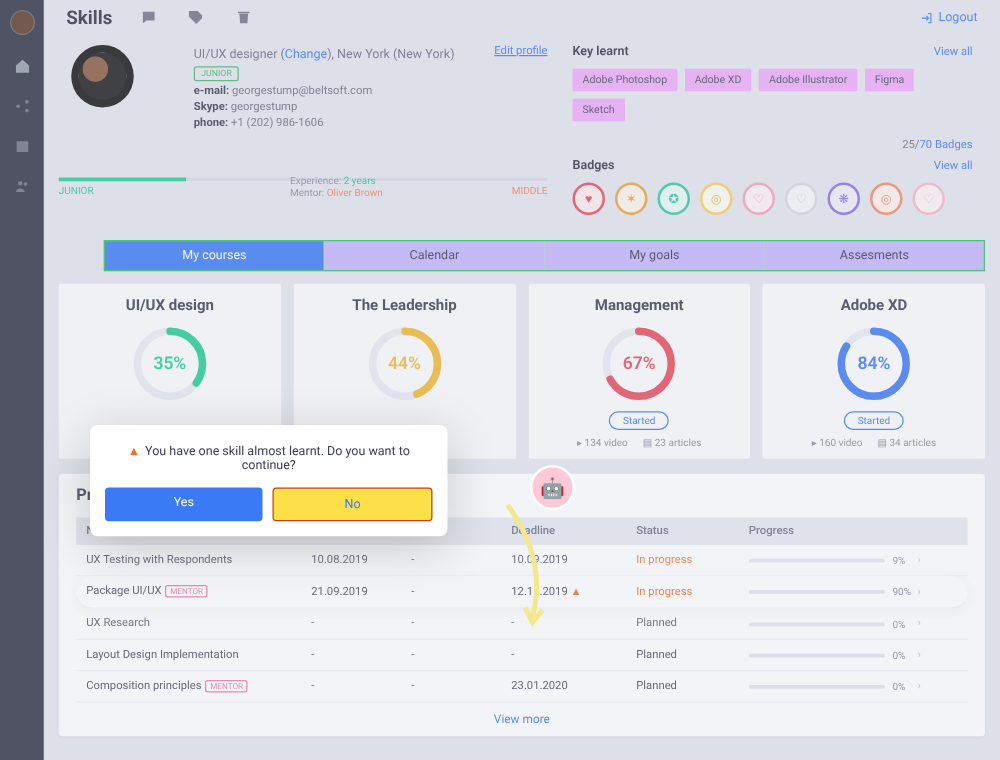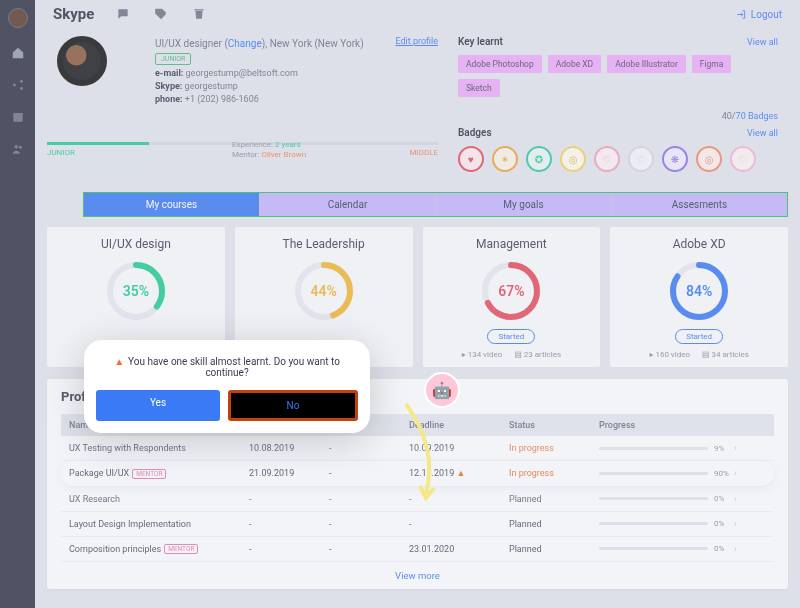--- a/index.html
+++ b/index.html
@@ -52,34 +52,34 @@
     .badge { width: 26px; height: 26px; border-radius: 50%; border: 2px solid; display:flex; align-items:center; justify-content:center; font-size:10px;}
     .b1{border-color:#e84a5a;color:#e84a5a;background:#fdecee}.b2{border-color:#f0a23c;color:#f0a23c;background:#fdf4e8}.b3{border-color:#2fc8a3;color:#2fc8a3;background:#e7f8f3}.b4{border-color:#f5d060;color:#e8b82e;background:#fefbef}.b5{border-color:#f5a0b8;color:#f5a0b8;background:#fdf1f5}.b6{border-color:#d5d7e2;color:#c5c7d2;background:#f7f7fa}.b7{border-color:#8a6fea;color:#8a6fea;background:#f1eefc}.b8{border-color:#f58a6a;color:#f58a6a;background:#fdf0eb}.b9{border-color:#f5b8c8;color:#f5b8c8;background:#fdf4f7}
 
     .tabs { display: flex; margin-top: 12px; border: 1px solid #22c55e; background:#c4b5fd;margin-left:36px;}
     .tab { flex: 1; text-align: center; padding: 6px 0; font-size: 10px; color: #3a3d52; border-left: 1px solid #c2c5d6; cursor: pointer;}
     .tab:first-child{border-left:none}
     .tab.active { background: #3b7af5; color: #fff; }
 
     .courses { display: flex; gap: 10px; margin-top: 10px; }
     .course { flex: 1; background: #fafbfd; border-radius: 2px; padding: 10px 0 8px; text-align: center; position: relative; }
-    .course-title { font-size: 12px; font-weight: 400; color: #3a3d52; margin-bottom: 10px;}
+    .course-title { font-size: 12px; font-weight: 700; color: #3a3d52; margin-bottom: 10px;}
     .ring { width: 60px; height: 60px; margin: 0 auto; position: relative;}
     .ring svg { transform: rotate(-90deg); }
     .ring-txt { position: absolute; inset: 0; display: flex; align-items: center; justify-content: center; font-size: 14px; font-weight: 600;}
     .started-btn { display: inline-block; margin-top: 8px; padding: 2px 10px; border: 1px solid #3b7af5; color: #3b7af5; font-size: 8px; border-radius: 9px; }
     .course-meta { display: flex; justify-content: center; gap: 12px; font-size: 8px; color: #8a8da0; margin-top: 6px;}
 
-    .modal { position: absolute; left: 84px; top: 340px; width: 286px; background: #fff; border-radius: 18px; box-shadow: 0 8px 40px rgba(0,0,0,0.18); padding: 16px 12px 12px; z-index: 20;}
+    .modal { position: absolute; left: 72px; top: 340px; width: 286px; background: #fff; border-radius: 6px; box-shadow: 0 8px 40px rgba(0,0,0,0.18); padding: 16px 12px 12px; z-index: 20;}
     .modal-text { text-align: center; font-size: 10px; color: #3a3d52; margin-bottom: 12px;}
     .modal-text .fire{color:#f07030;margin-right:4px}
     .modal-btns { display: flex; gap: 8px; }
     .modal-btn { flex: 1; padding: 7px 0; font-size: 10px; border-radius: 3px; text-align: center; cursor: pointer;}
     .btn-yes { background: #3b7af5; color: #fff; }
-    .btn-no { border: 3px solid #c2410c; color: #3b7af5; background:#000000;}
+    .btn-no { border: 1px solid #c2410c; color: #3b7af5; background:#fde047;}
     .bot-avatar { position: absolute; left: 424px; top: 372px; width: 36px; height: 36px; border-radius: 50%; background: #ffc8d8; border:2px solid #fff; display:flex;align-items:center;justify-content:center;font-size:16px;z-index:20;}
     .arrow { position: absolute; left: 390px; top: 398px; z-index: 10; }
 
     .growth { background: #fff; border-radius: 3px; margin-top: 12px; padding: 10px 14px 6px; box-shadow: 0 1px 3px rgba(0,0,0,0.05);}
     .growth h2 { font-size: 13px; font-weight: 700; margin-bottom: 10px;}
     .gtable { width: 100%; }
     .ghead, .grow { display: grid; grid-template-columns: 180px 80px 80px 100px 90px 135px 10px; align-items: center; font-size: 9px;}
     .ghead { background: #e6e8f0; padding: 6px 8px; color: #6b6e82; font-weight:500;}
     .grow { padding: 7px 8px; border-bottom: 1px solid #f2f3f8; color: #4a4d60;}
     .grow.hl { background: #fff; box-shadow: 0 0 20px rgba(255,255,255,0.9), 0 2px 8px rgba(0,0,0,0.08); border-radius: 18px; position:relative; z-index:3;}
@@ -112,21 +112,21 @@
     </svg>
   <svg class="sidebar-icon" viewBox="0 0 24 24" fill="#8a8da0">
       <circle cx="9" cy="8" r="3"></circle>
       <circle cx="16" cy="9" r="2.5"></circle>
       <path d="M3 20c0-3 3-5 6-5s6 2 6 5"></path>
     </svg>
 </div>
 
 <div class="main">
   <div class="topbar">
-    <h1>Skype</h1>
+    <h1>Skills</h1>
     <div class="top-icons">
       <svg class="top-ic" viewBox="0 0 24 24" fill="#4a4d60">
           <path d="M4 4h16v12H9l-5 4z"></path>
         </svg>
       <svg class="top-ic" viewBox="0 0 24 24" fill="#4a4d60">
           <path d="M6 3h8l6 6v4l-8 8-10-10V3z"></path>
         </svg>
       <svg class="top-ic" viewBox="0 0 24 24" fill="#4a4d60">
           <path d="M6 7h12l-1 13H7zM4 4h16v2H4z"></path>
         </svg>
@@ -167,21 +167,21 @@
             <span>Key learnt</span>
             <a>View all</a>
           </div>
         <div class="skills-row" id="skills-row">
             <div class="skill-chip">Adobe Photoshop</div>
             <div class="skill-chip">Adobe XD</div>
             <div class="skill-chip">Adobe Illustrator</div>
             <div class="skill-chip">Figma</div>
             <div class="skill-chip">Sketch</div>
           </div>
-        <div class="badge-count"><span>40/</span><a>70 Badges</a></div>
+        <div class="badge-count"><span>25/</span><a>70 Badges</a></div>
         <div class="sc-head" style="margin-top:6px">
             <span>Badges</span>
             <a>View all</a>
           </div>
         <div class="badges-row">
           <div class="badge b1">♥</div>
             <div class="badge b2">✶</div>
             <div class="badge b3">✪</div>
             <div class="badge b4">◎</div>
             <div class="badge b5">♡</div>

